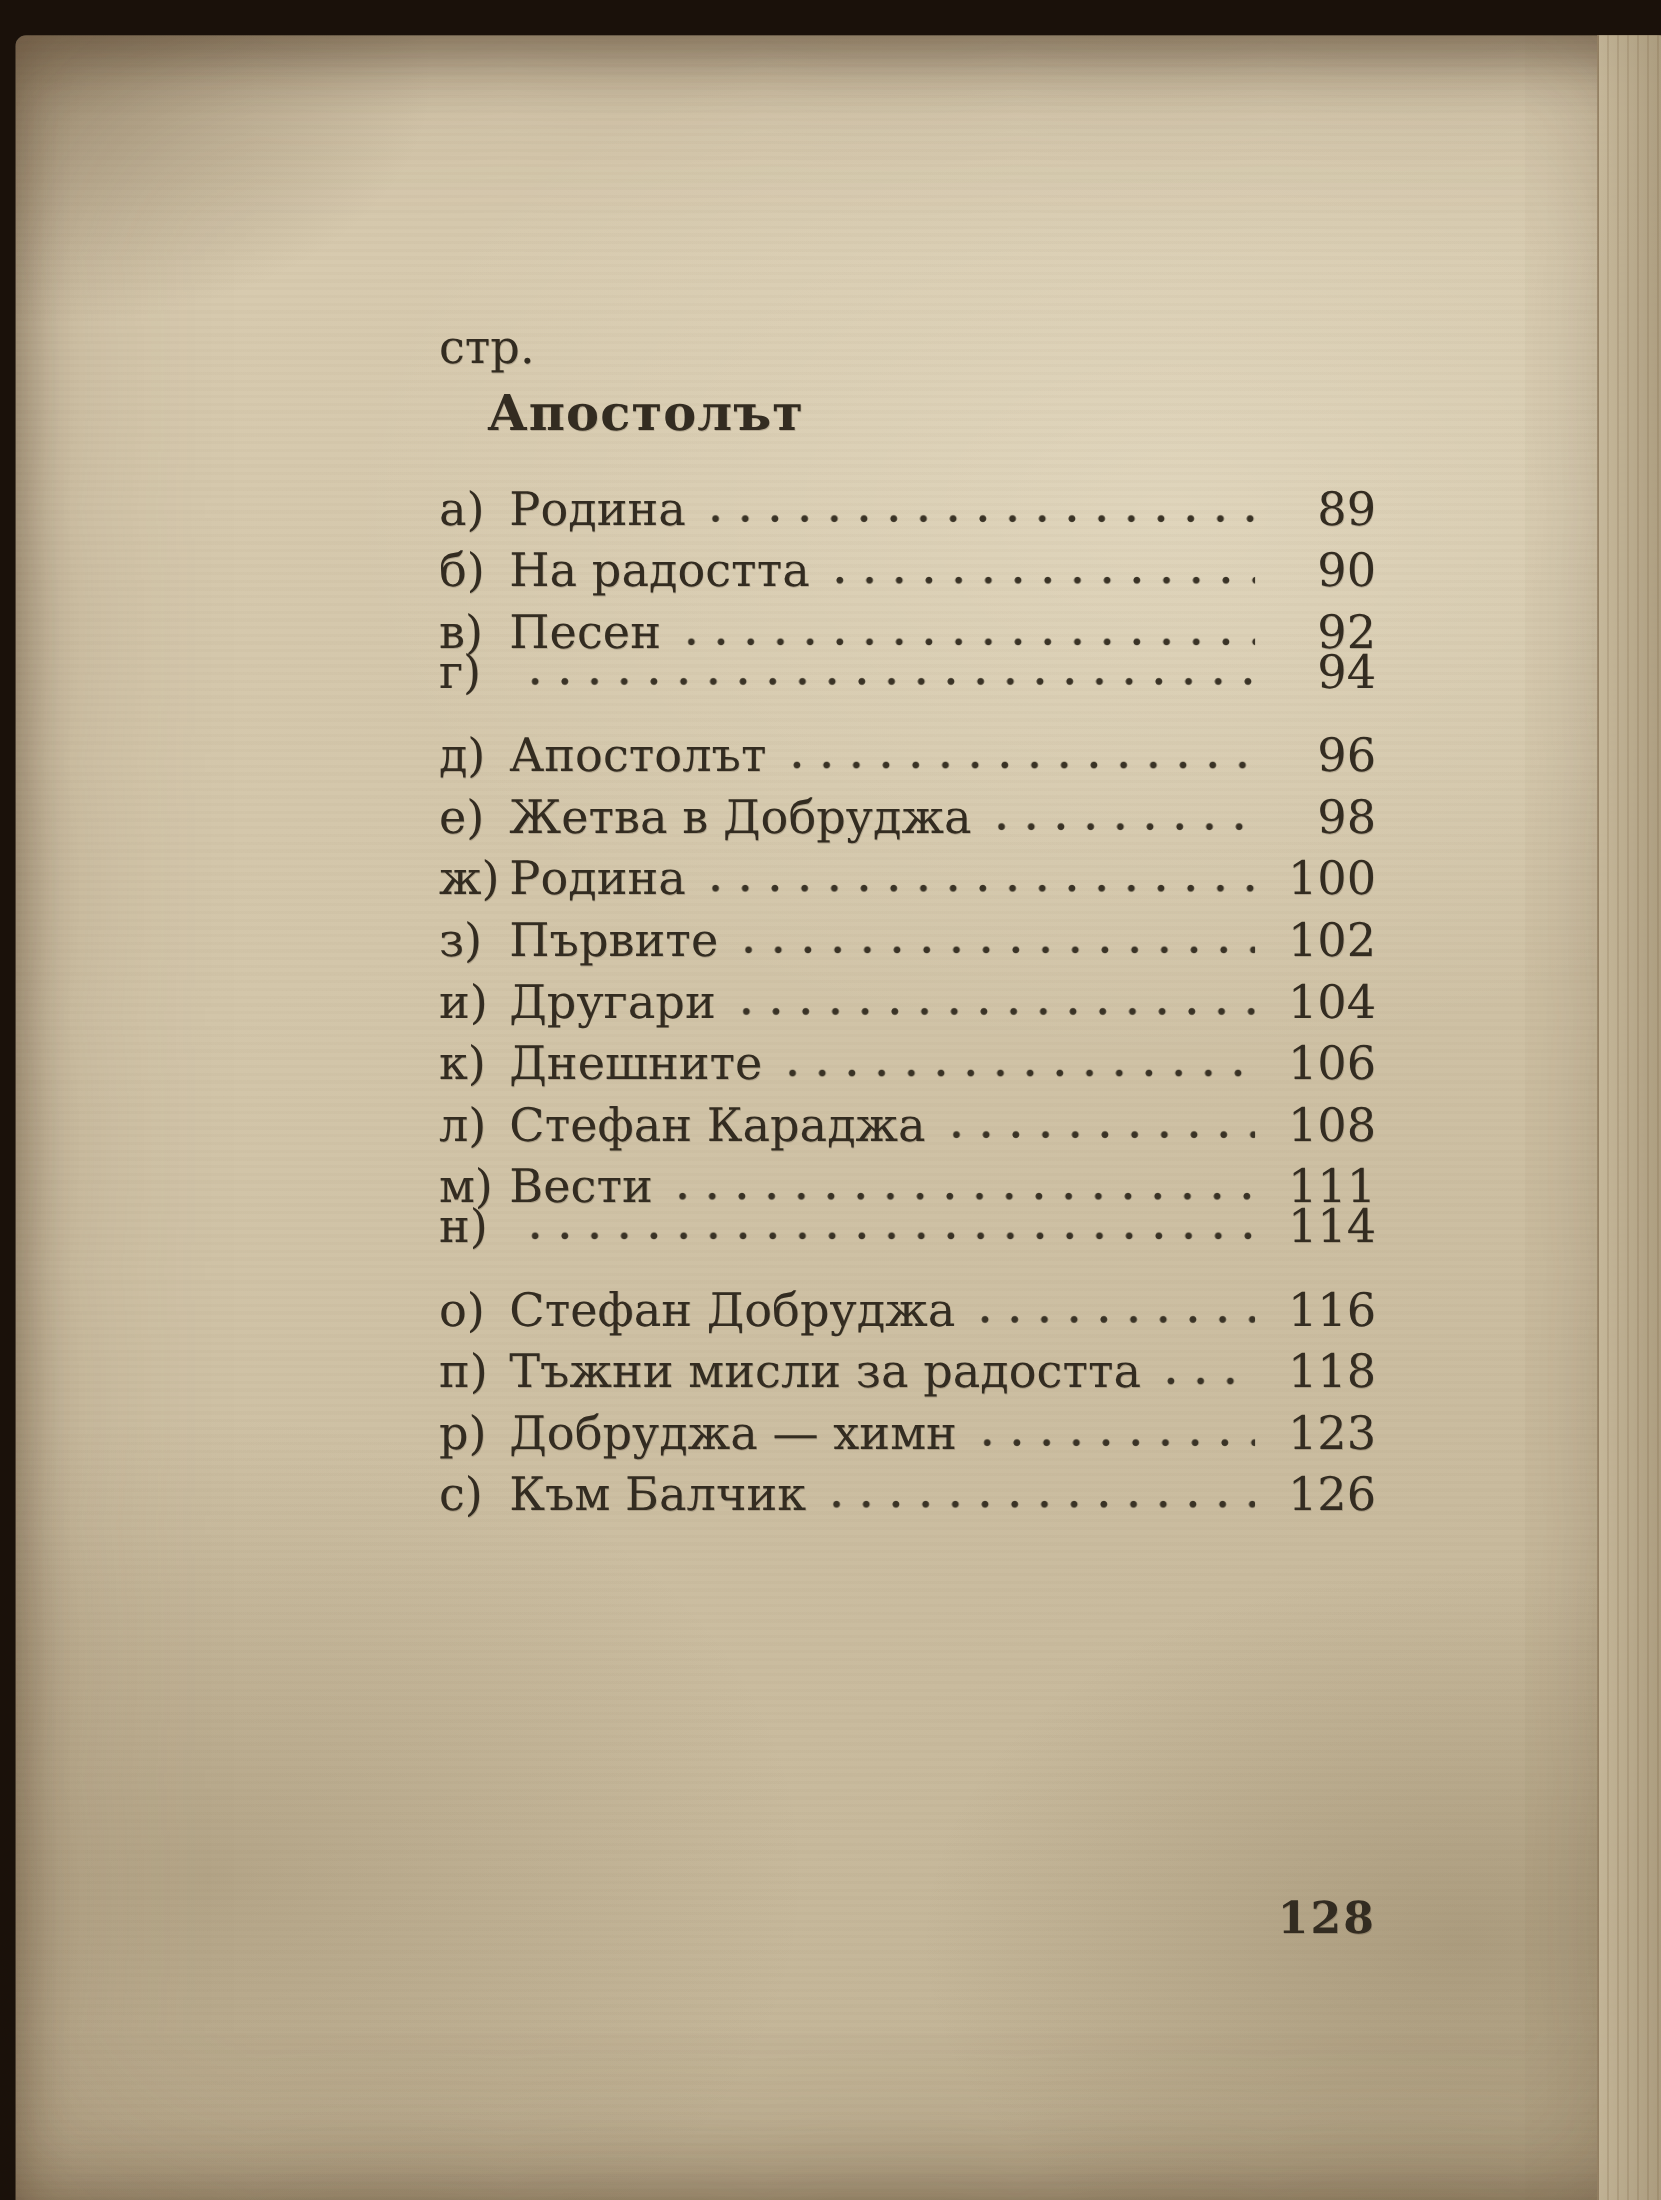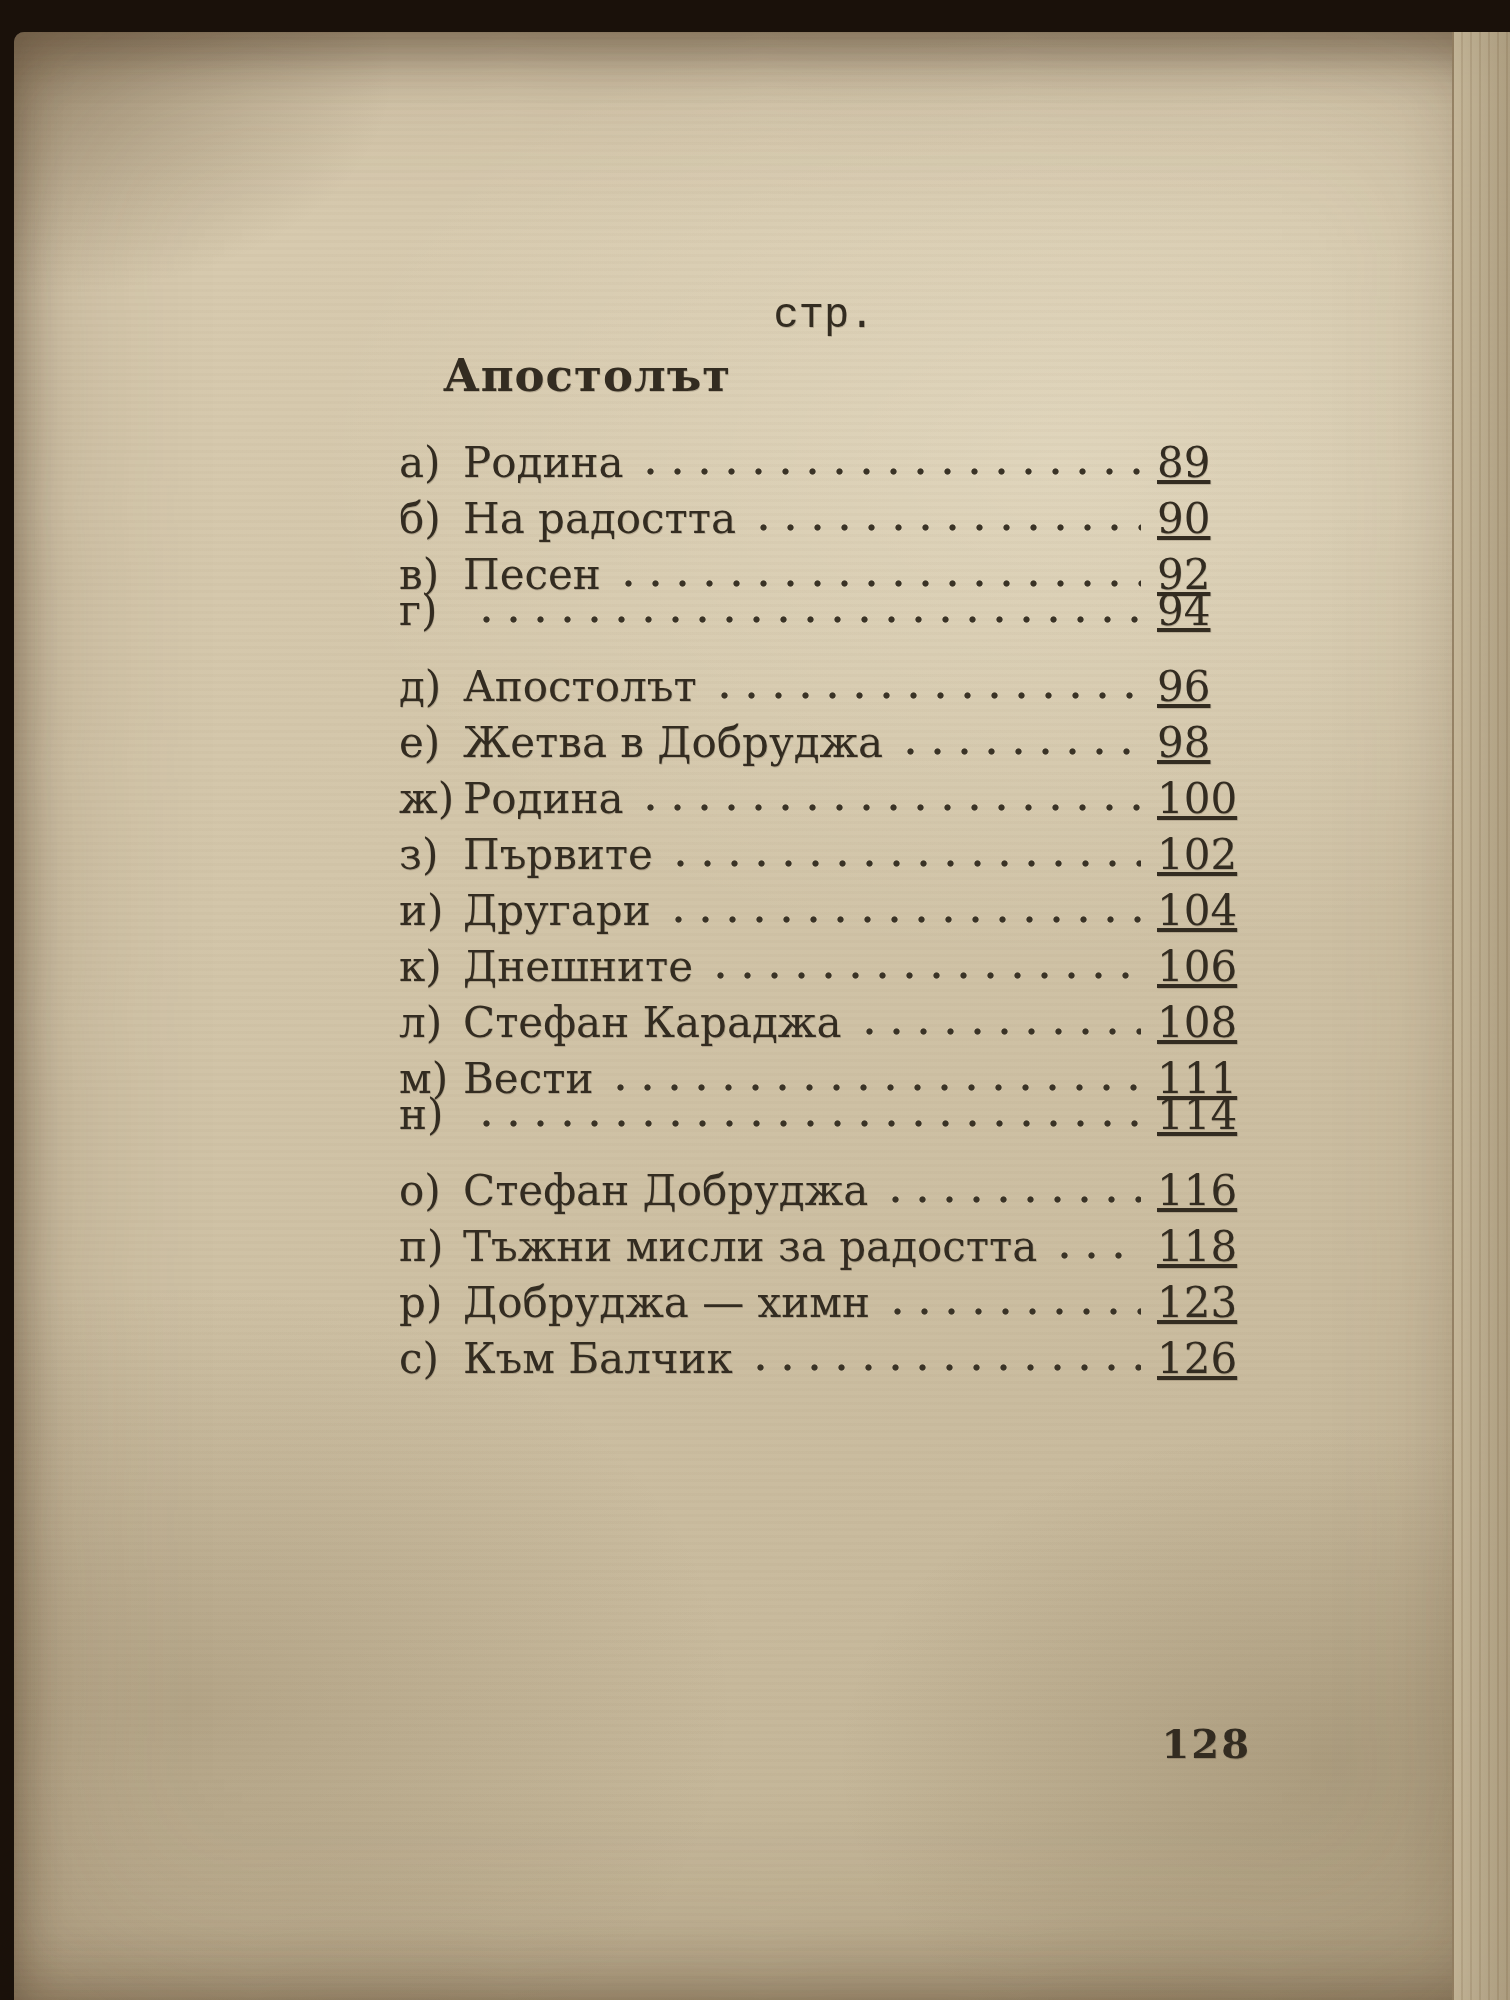--- a/index.html
+++ b/index.html
@@ -62,25 +62,24 @@
   .content {
     position: absolute;
     left: 385px;
     top: 258px;
     width: 852px;
     color: #332c21;
     text-shadow: 0.6px 0.9px 0 rgba(62,52,36,0.22);
   }
 
   .str-label {
-    text-align: center;
+    text-align: left;
     font-size: 42px;
     line-height: 52px;
     padding-right: 2px;
-    font-family: Liberation Mono, monospace;
   }
 
   .section-title {
     font-size: 45px;
     font-weight: bold;
     letter-spacing: 1px;
     margin: 8px 0 16px 44px;
     line-height: 52px;
   }
 
@@ -111,22 +110,21 @@
     margin: 0 16px 0 20px;
     background-image: radial-gradient(circle at 3.5px 5.5px, #3a3326 2.7px, rgba(58,51,38,0) 3.5px);
     background-size: 27px 11px;
     background-repeat: repeat-x;
     background-position: left bottom;
   }
 
   .pagenum {
     flex: none;
     width: 94px;
-    text-align: left;
-    text-decoration: underline;
+    text-align: right;
   }
 
   .footer-num {
     position: absolute;
     left: 385px;
     width: 852px;
     top: 1688px;
     text-align: right;
     font-size: 40px;
     font-weight: bold;

